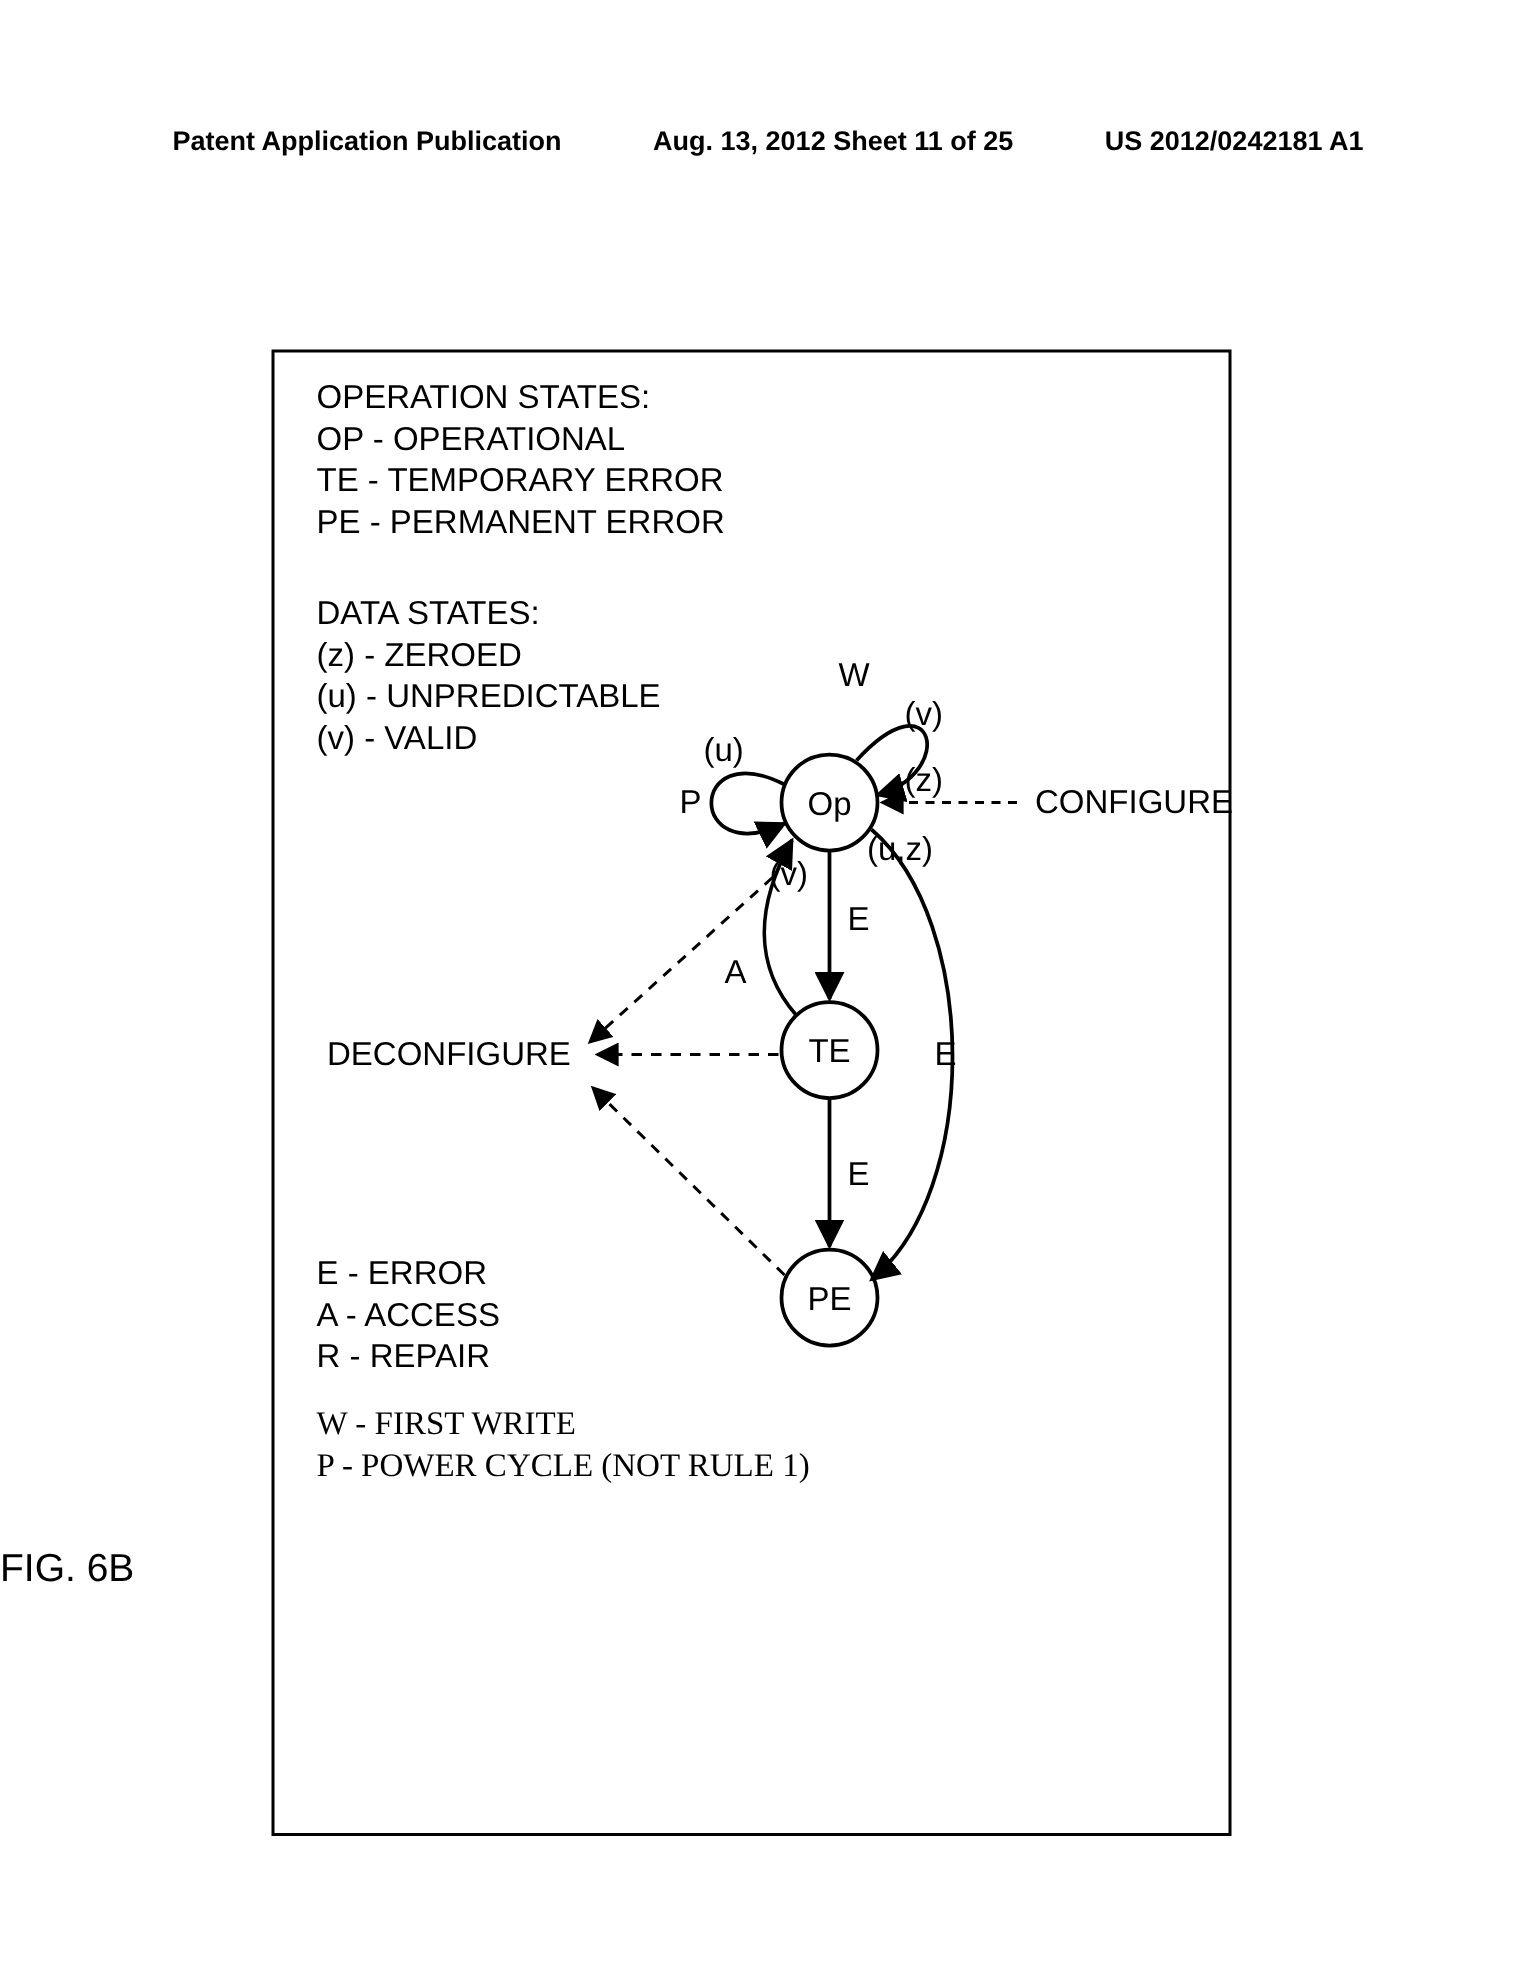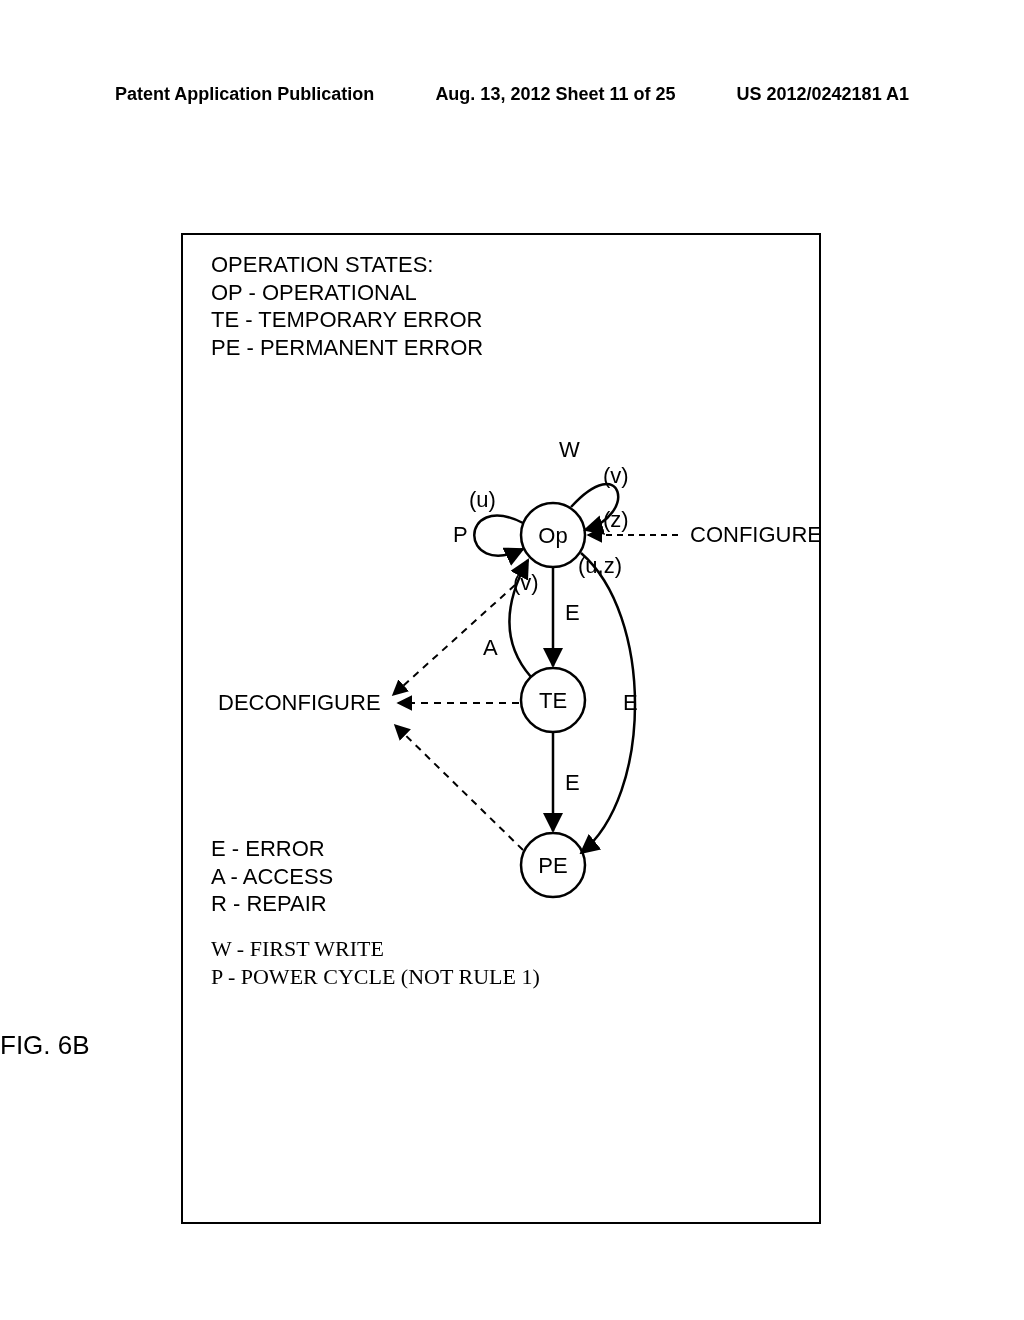--- a/index.html
+++ b/index.html
@@ -67,20 +67,24 @@
   <span>US 2012/0242181 A1</span>
 </div>
 
 <div class="figure-box">
 
   <div class="text-block" style="top:16px; left:28px;"><span>OPERATION STATES:</span>
 <span>OP - OPERATIONAL</span>
 <span>TE - TEMPORARY ERROR</span>
 <span>PE - PERMANENT ERROR</span></div>
 
+  <div class="text-block" style="top:160px; left:28px;"><span>DATA STATES:</span>
+<span>(z) - ZEROED</span>
+<span>(u) - UNPREDICTABLE</span>
+<span>(v) - VALID</span></div>
 
   <div class="text-block" style="top:600px; left:28px;"><span>E - ERROR</span>
 <span>A - ACCESS</span>
 <span>R - REPAIR</span></div>
 
   <div class="text-block" style="top:700px; left:28px;font-family:Liberation Serif, serif;"><span>W - FIRST WRITE</span>
 <span>P - POWER CYCLE (NOT RULE 1)</span></div>
 
   <svg width="640" height="770">
     <defs>

